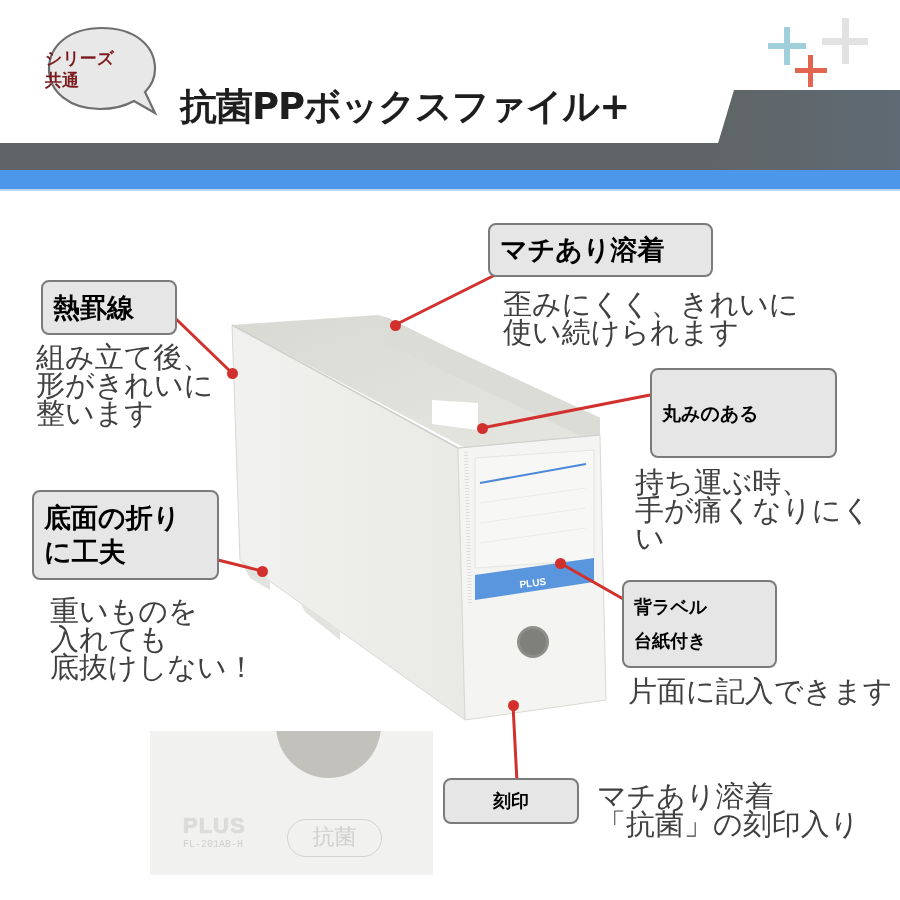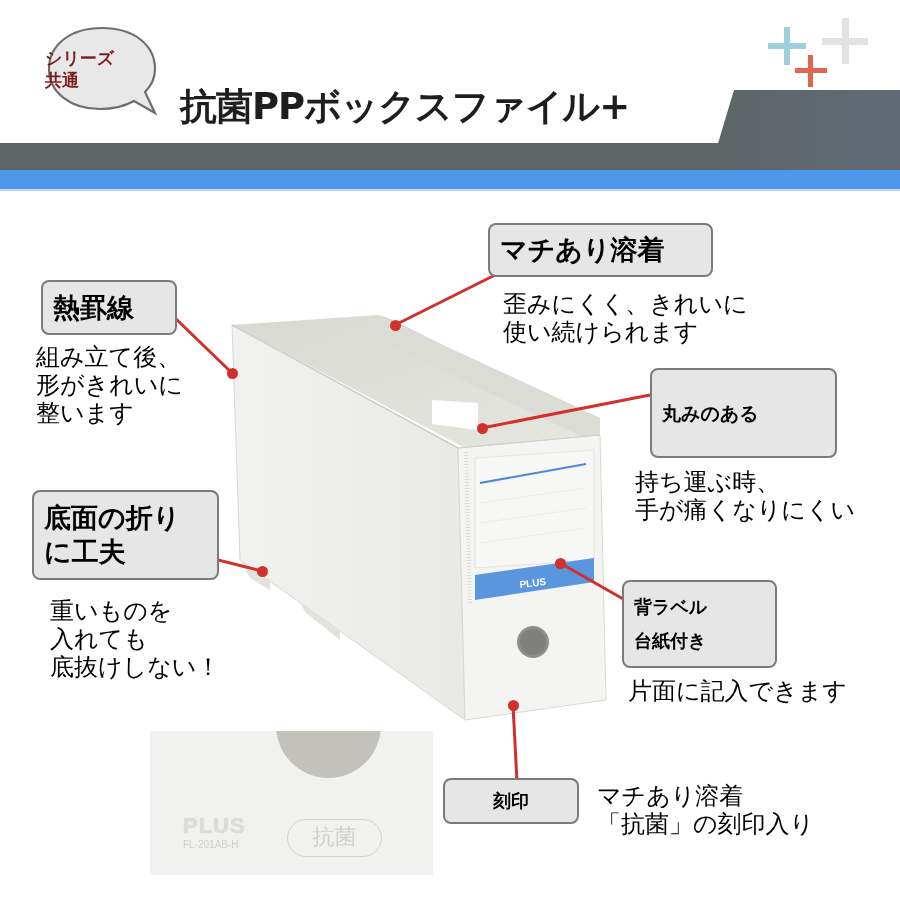--- a/index.html
+++ b/index.html
@@ -18,31 +18,31 @@
   .bubble-text { position:absolute; left:0; top:22px; width:108px; text-align:left; color:#7a1a1c; font-weight:bold; font-size:17px; line-height:22px; font-family:"DejaVu Sans", sans-serif; }
 
   .title { position:absolute; left:180px; top:82px; font-size:37px; font-weight:bold; color:#1e1e1e; letter-spacing:-1px; font-family:"DejaVu Sans", sans-serif; white-space:nowrap; }
 
   .plus-deco { position:absolute; }
   .plus-deco .h, .plus-deco .v { position:absolute; }
 
   
   .tag { position:absolute; background:#e6e6e6; border:2px solid #7b7b7b; border-radius:8px; color:#000000; font-weight:bold; font-family:"DejaVu Sans", sans-serif; padding:0 10px; display:flex; align-items:center; }
   .tag span { display:block; }
-  .desc { position:absolute; color:#000000; font-size:24px; line-height:28px; font-family:"DejaVu Sans", sans-serif; white-space:pre-line; }
+  .desc { position:absolute; color:#404040; font-size:29px; line-height:28px; font-family:"DejaVu Sans", sans-serif; white-space:pre-line; }
 
   
   .product { position:absolute; left:0; top:0; width:900px; height:900px; pointer-events:none; }
 
   .dot { position:absolute; width:11px; height:11px; border-radius:50%; background:#d1302c; }
 
   .stamp { position:absolute; left:150px; top:731px; width:283px; height:144px; background:#f1f1f0; overflow:hidden; }
   .stamp .hole { position:absolute; left:126px; top:-58px; width:105px; height:105px; border-radius:50%; background:#c2c1bc; }
   .stamp .plus-mark { position:absolute; left:33px; top:82px; font-size:22px; font-weight:bold; color:#dcdcda; letter-spacing:1px; font-family:"Liberation Sans", sans-serif; text-shadow:0 0 1px #c8c8c6; }
-  .stamp .model { position:absolute; left:33px; top:108px; font-size:10px; color:#cfcfcd; font-family:Liberation Sans, sans-serif;text-align:center; }
+  .stamp .model { position:absolute; left:33px; top:108px; font-size:10px; color:#cfcfcd; font-family:Liberation Mono, monospace;text-align:center; }
   .stamp .kokin { position:absolute; left:137px; top:88px; width:95px; height:38px; border:1.5px solid #d2d2d0; border-radius:19px; color:#d0d0ce; font-size:22px; text-align:center; line-height:34px; font-family:"DejaVu Sans", sans-serif; }
 </style>
 </head>
 <body>
 
 <div class="header">
   <div class="band-gray"></div>
   <div class="band-ramp"></div>
   <div class="band-blue"></div>
   <div class="band-blue-edge"></div>

